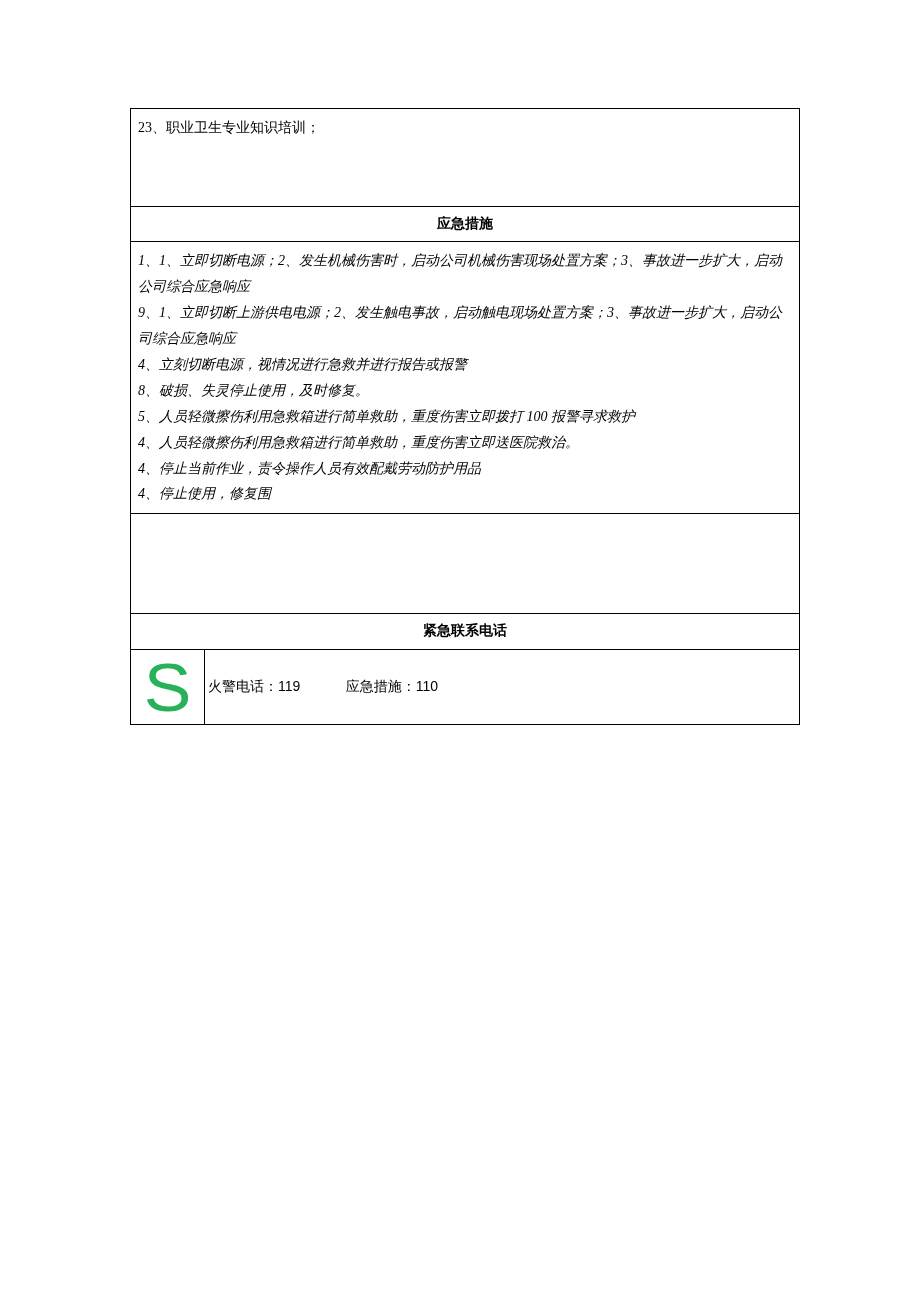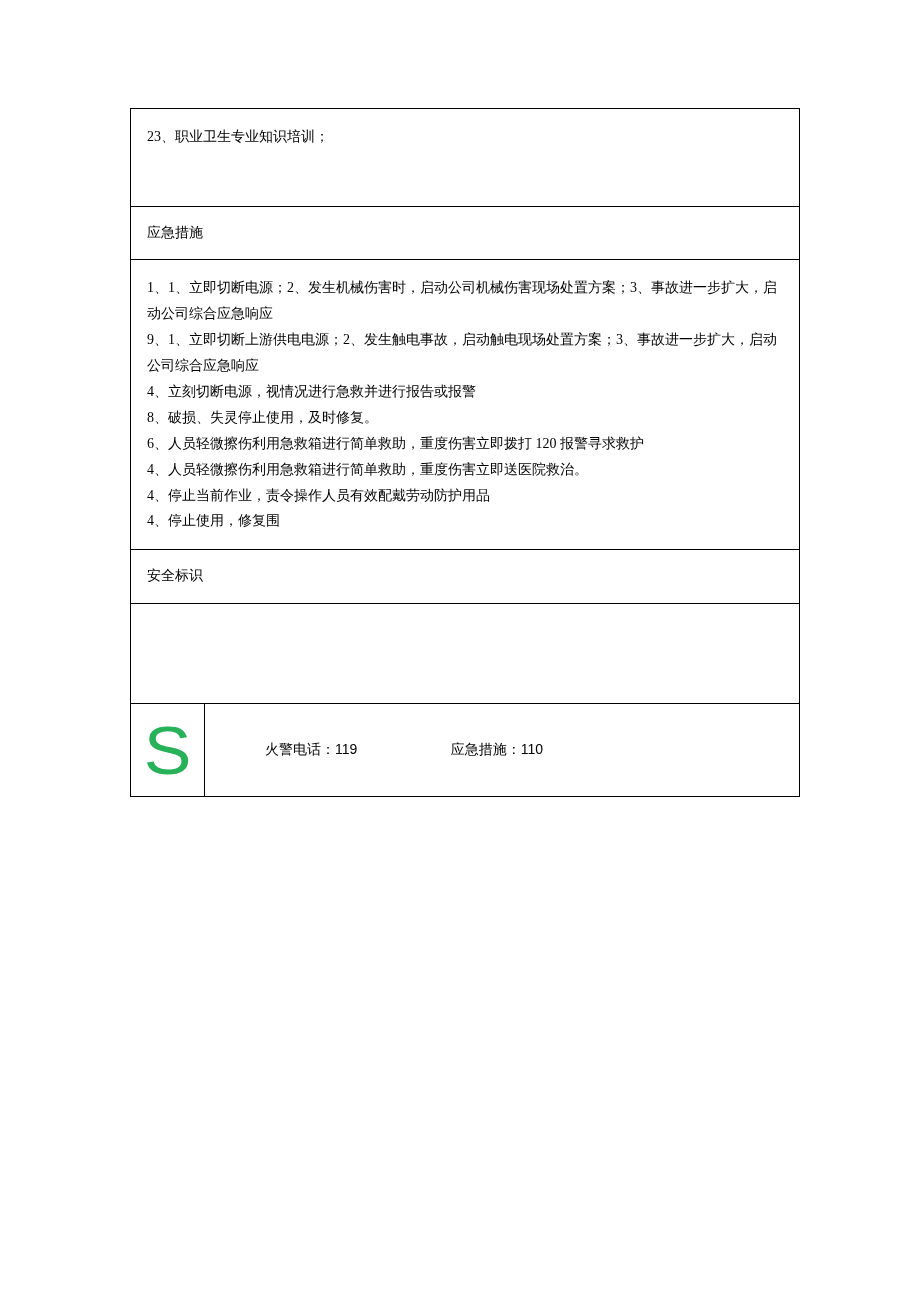--- a/index.html
+++ b/index.html
@@ -17,28 +17,29 @@
       padding: 108px 120px 0 130px;
     }
     .doc-table {
       border: 1px solid #000;
       border-collapse: collapse;
       width: 100%;
     }
     .doc-table td {
       border: 1px solid #000;
       vertical-align: top;
-      padding: 12px;
+      padding: 3px;
     }
     .cell-content {
       padding: 3px 4px;
       line-height: 1.85;
     }
     .section-header {
-      font-weight: normal;
+      text-align: center;
+      font-weight: bold;
       padding: 3px 4px;
       line-height: 1.6;
     }
     .top-cell {
       height: 98px;
     }
     .safety-sign-cell {
       height: 100px;
     }
     .emergency-measures {
@@ -66,27 +67,27 @@
       display: inline-block;
       transform: scaleX(1.05);
     }
     .phone-cell {
       padding: 4px 6px;
       vertical-align: middle;
     }
     .phone-group {
       display: inline-block;
       margin-right: 42px;
-      margin-left: 48px;
     }
     .phone-number {
       font-family: Arial, Helvetica, sans-serif;
     }
     .measure-line {
       display: block;
+      font-style: italic;
     }
   </style>
 </head>
 <body>
 
 <table class="doc-table">
   <tbody>
       <tr>
     <td colspan="2" class="top-cell">
       <div class="cell-content">23、职业卫生专业知识培训；</div>
@@ -97,35 +98,35 @@
       <div class="section-header">应急措施</div>
     </td>
   </tr>
   <tr>
     <td colspan="2" class="emergency-measures">
       <div class="cell-content">
         <span class="measure-line">1、1、立即切断电源；2、发生机械伤害时，启动公司机械伤害现场处置方案；3、事故进一步扩大，启动公司综合应急响应</span>
         <span class="measure-line">9、1、立即切断上游供电电源；2、发生触电事故，启动触电现场处置方案；3、事故进一步扩大，启动公司综合应急响应</span>
         <span class="measure-line">4、立刻切断电源，视情况进行急救并进行报告或报警</span>
         <span class="measure-line">8、破损、失灵停止使用，及时修复。</span>
-        <span class="measure-line">6、人员轻微擦伤利用急救箱进行简单救助，重度伤害立即拨打 120 报警寻求救护</span>
+        <span class="measure-line">5、人员轻微擦伤利用急救箱进行简单救助，重度伤害立即拨打 100 报警寻求救护</span>
         <span class="measure-line">4、人员轻微擦伤利用急救箱进行简单救助，重度伤害立即送医院救治。</span>
         <span class="measure-line">4、停止当前作业，责令操作人员有效配戴劳动防护用品</span>
         <span class="measure-line">4、停止使用，修复围</span>
       </div>
     </td>
   </tr>
   <tr>
-    <td colspan="2">
-      <div class="section-header">安全标识</div>
+    <td colspan="2" class="safety-sign-cell">
+      <div class="cell-content"></div>
     </td>
   </tr>
   <tr>
-    <td colspan="2" class="safety-sign-cell">
-      <div class="cell-content"></div>
+    <td colspan="2">
+      <div class="section-header">紧急联系电话</div>
     </td>
   </tr>
   <tr class="contact-row">
     <td class="s-icon-cell">
       <span class="s-icon">S</span>
     </td>
     <td class="phone-cell">
       <span class="phone-group">
         <span>火警电话：</span><span class="phone-number">119</span>
       </span>

